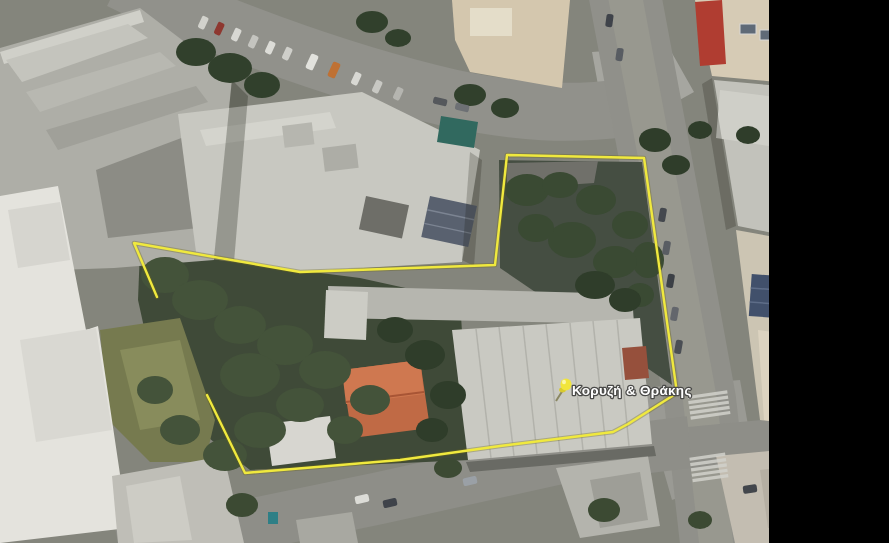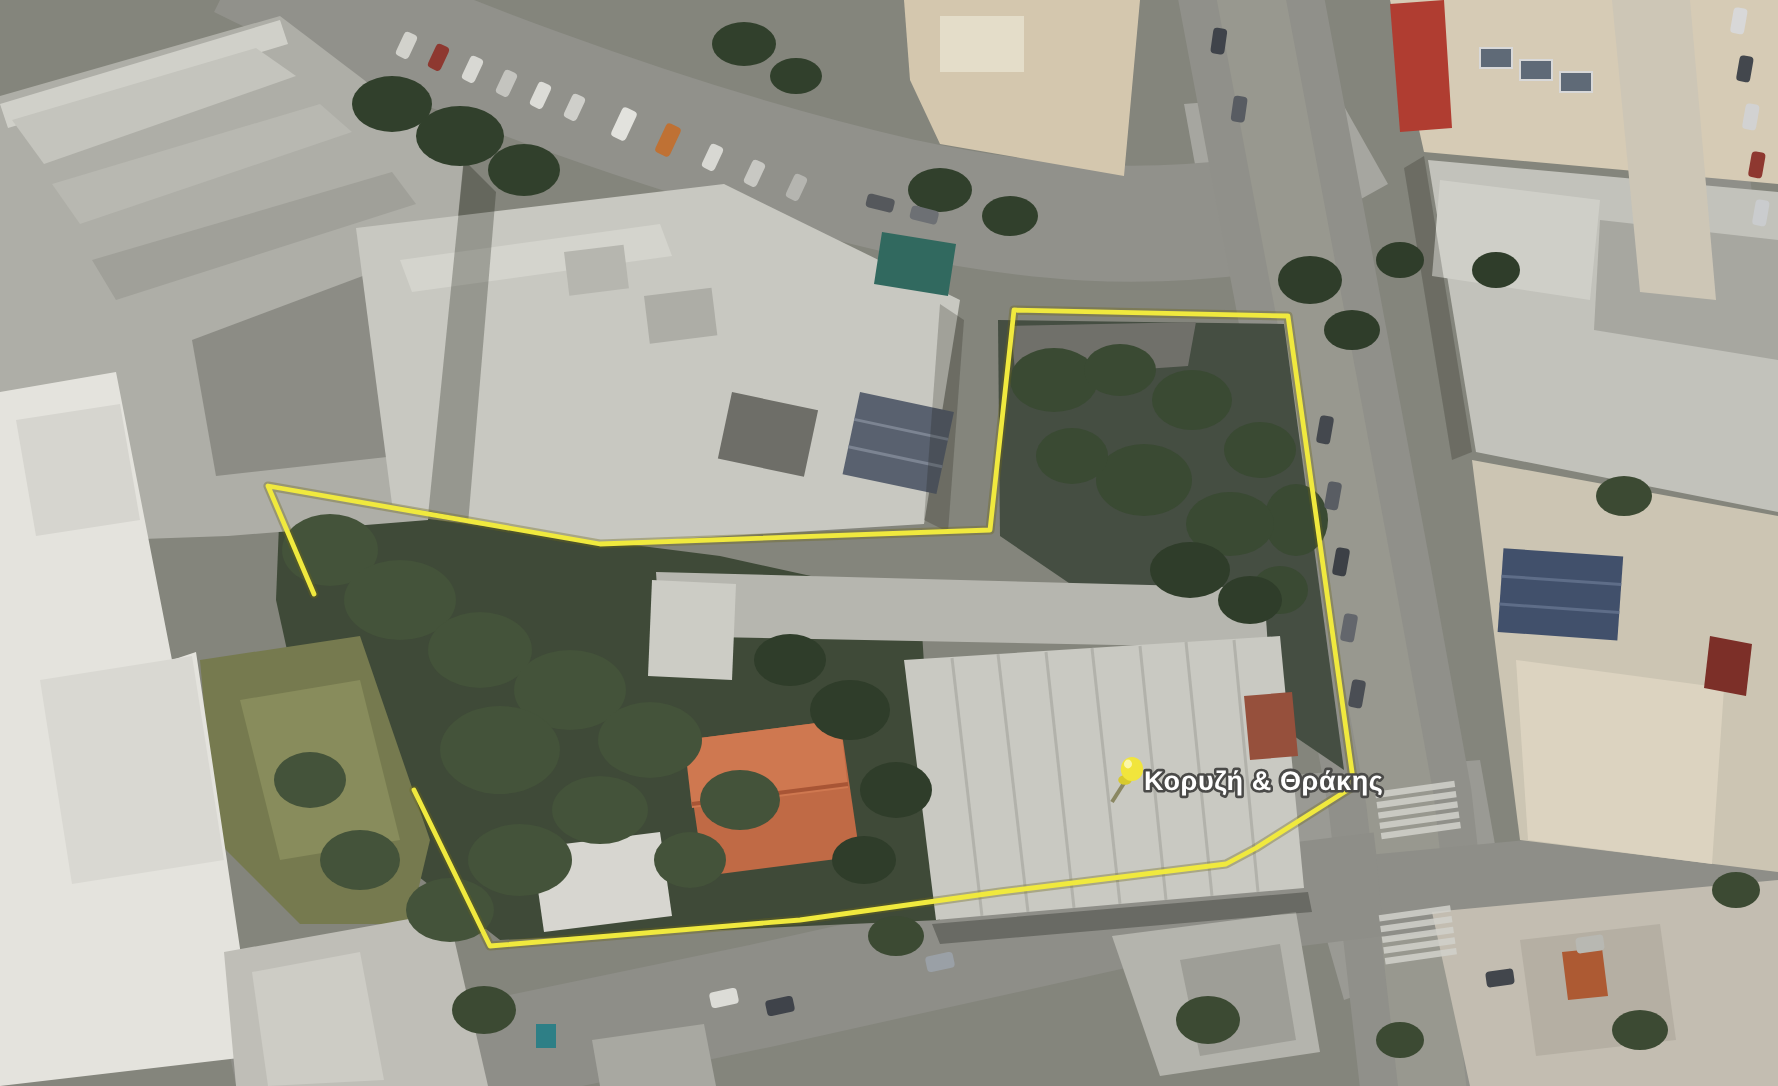--- a/index.html
+++ b/index.html
@@ -1,18 +1,18 @@
 <!DOCTYPE html>
 <html><head>
 <meta charset="utf-8">
 <style>
   html,body{margin:0;padding:0;background:#000;}
   .map-viewport{
     position:relative;
-    width:889px;height:543px;
+    width:769px;height:543px;
     overflow:hidden;
     font-family:"Liberation Sans",sans-serif;
   }
   .map-viewport svg{display:block;width:889px;height:543px;}
   .placemark-text{
     font-family:"Liberation Sans",sans-serif;
     font-size:13.5px;
     letter-spacing:.3px;
     font-weight:bold;
     paint-order:stroke;

